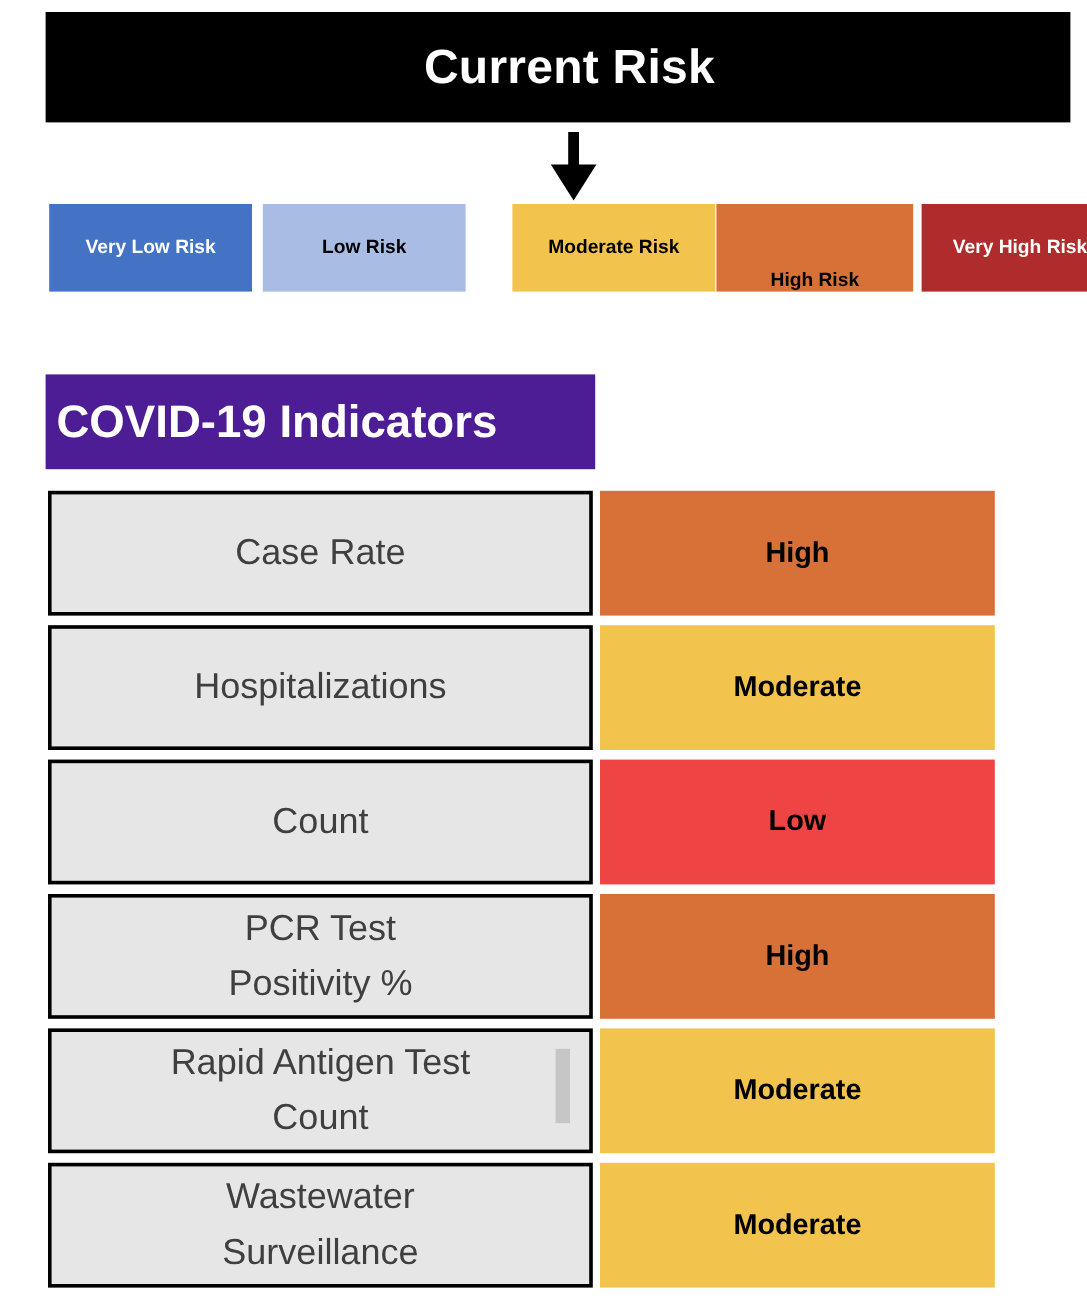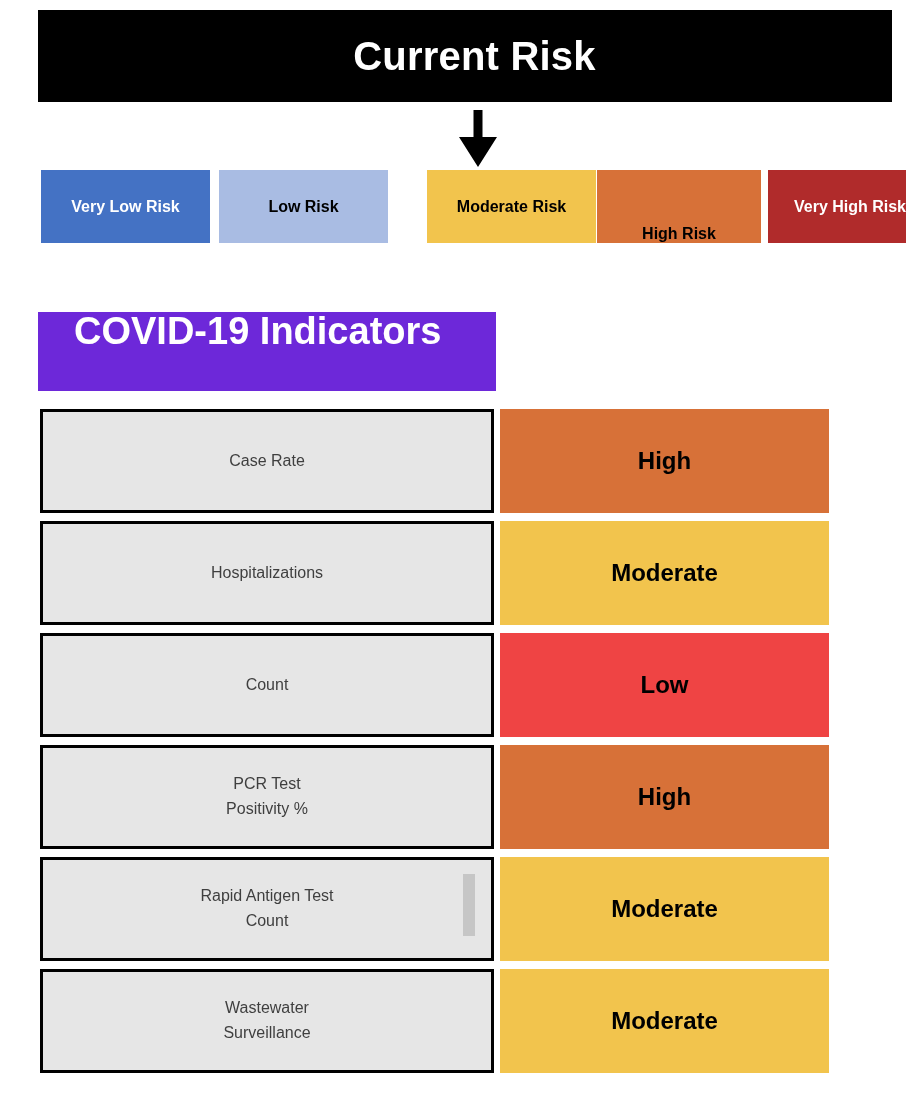--- a/index.html
+++ b/index.html
@@ -71,24 +71,24 @@
   .risk-cell.c3 { left: 556px; width: 164px; align-items: flex-end; }
   .risk-cell.c4 { left: 727px; width: 164px; }
 
   
   .indicators-header {
     position: absolute;
     left: 38px;
     top: 312px;
     width: 458px;
     height: 79px;
-    background: #6d28d9;
-    display: flex;
-    align-items: flex-start;
-    padding-left: 36px;
+    background: #4c1d95;
+    display: flex;
+    align-items: center;
+    padding-left: 9px;
     box-sizing: border-box;
   }
   .indicators-header .title {
     color: #ffffff;
     font-size: 38px;
     font-weight: bold;
     line-height: 1;
   }
 
   
@@ -112,21 +112,21 @@
     background: #e6e6e6;
     border: 3px solid #000000;
     box-sizing: border-box;
     display: flex;
     align-items: center;
     justify-content: center;
     text-align: center;
   }
   .indicator-name-cell .label {
     color: #3f3f3f;
-    font-size: 16px;
+    font-size: 30px;
     line-height: 1.55;
     font-weight: normal;
   }
   .indicator-status-cell {
     position: absolute;
     left: 460px;
     top: 0px;
     width: 329px;
     height: 104px;
     display: flex;

